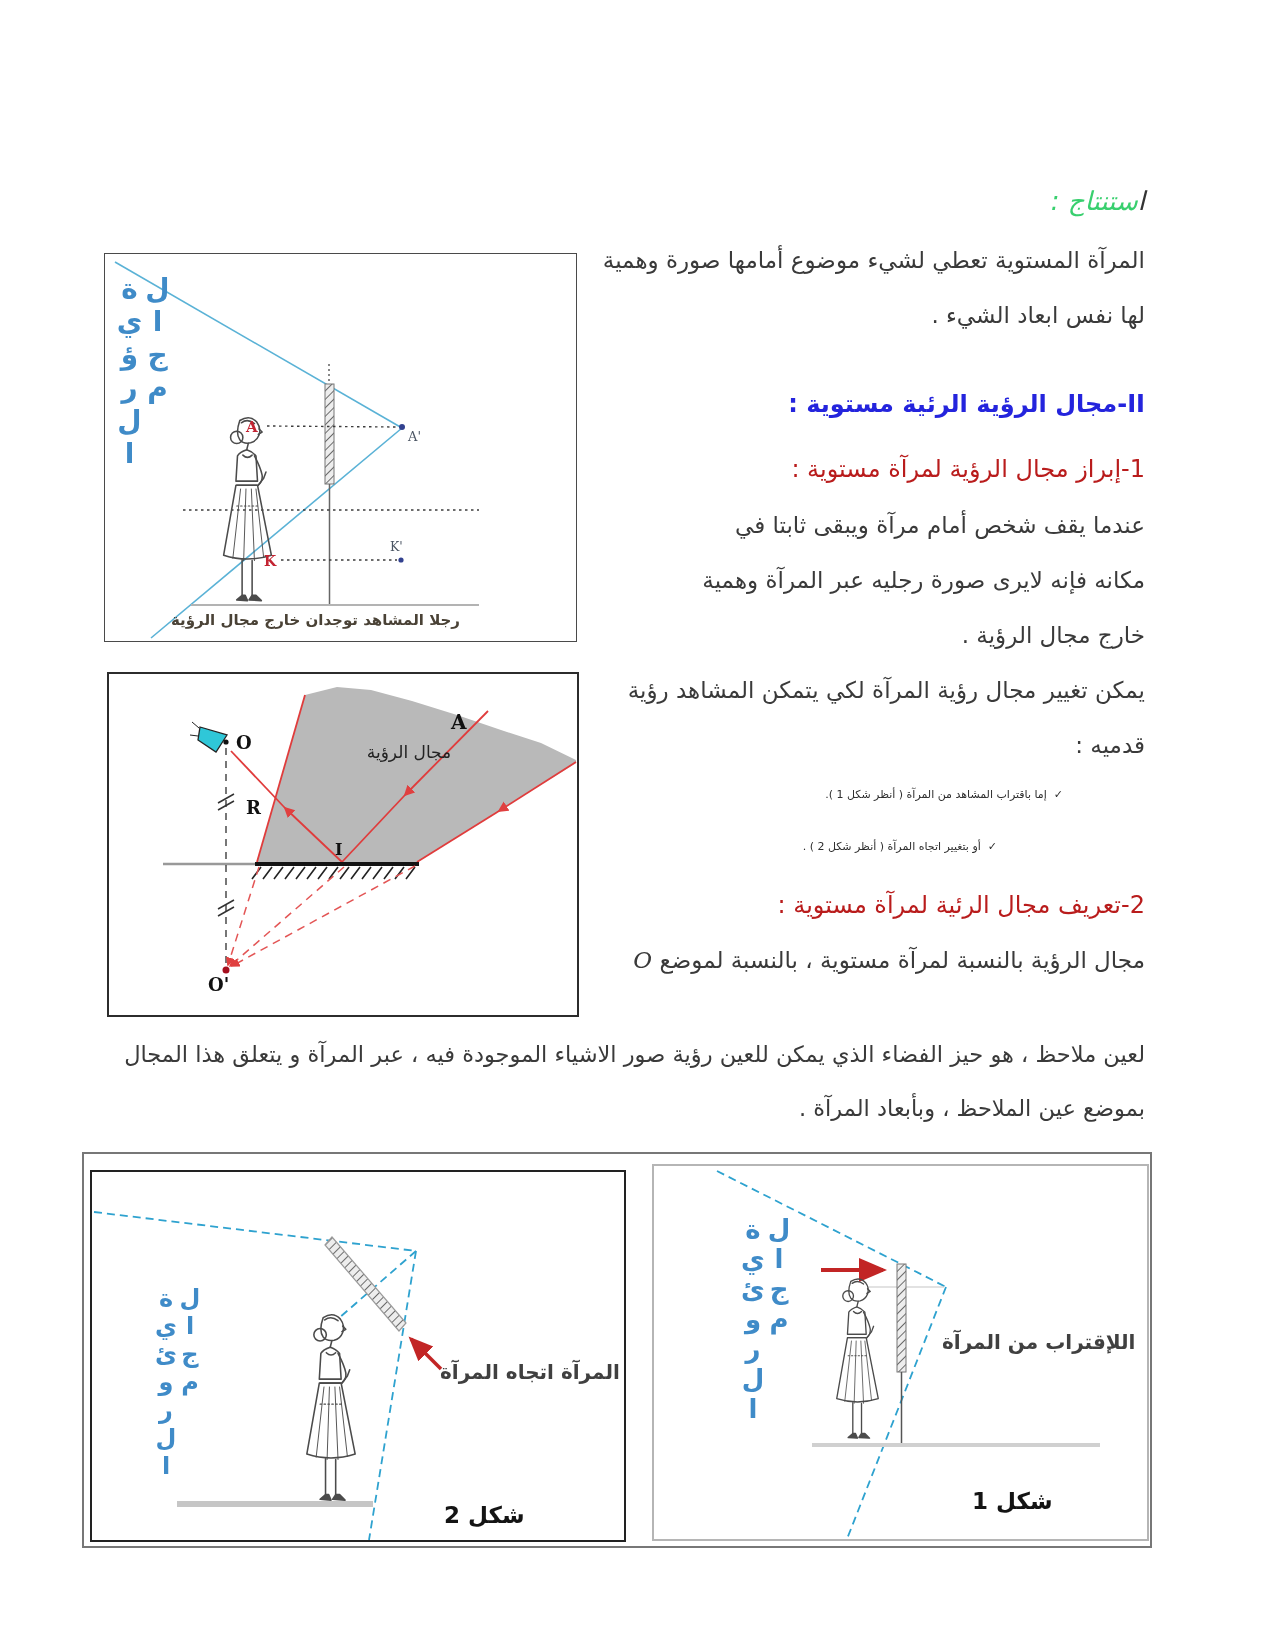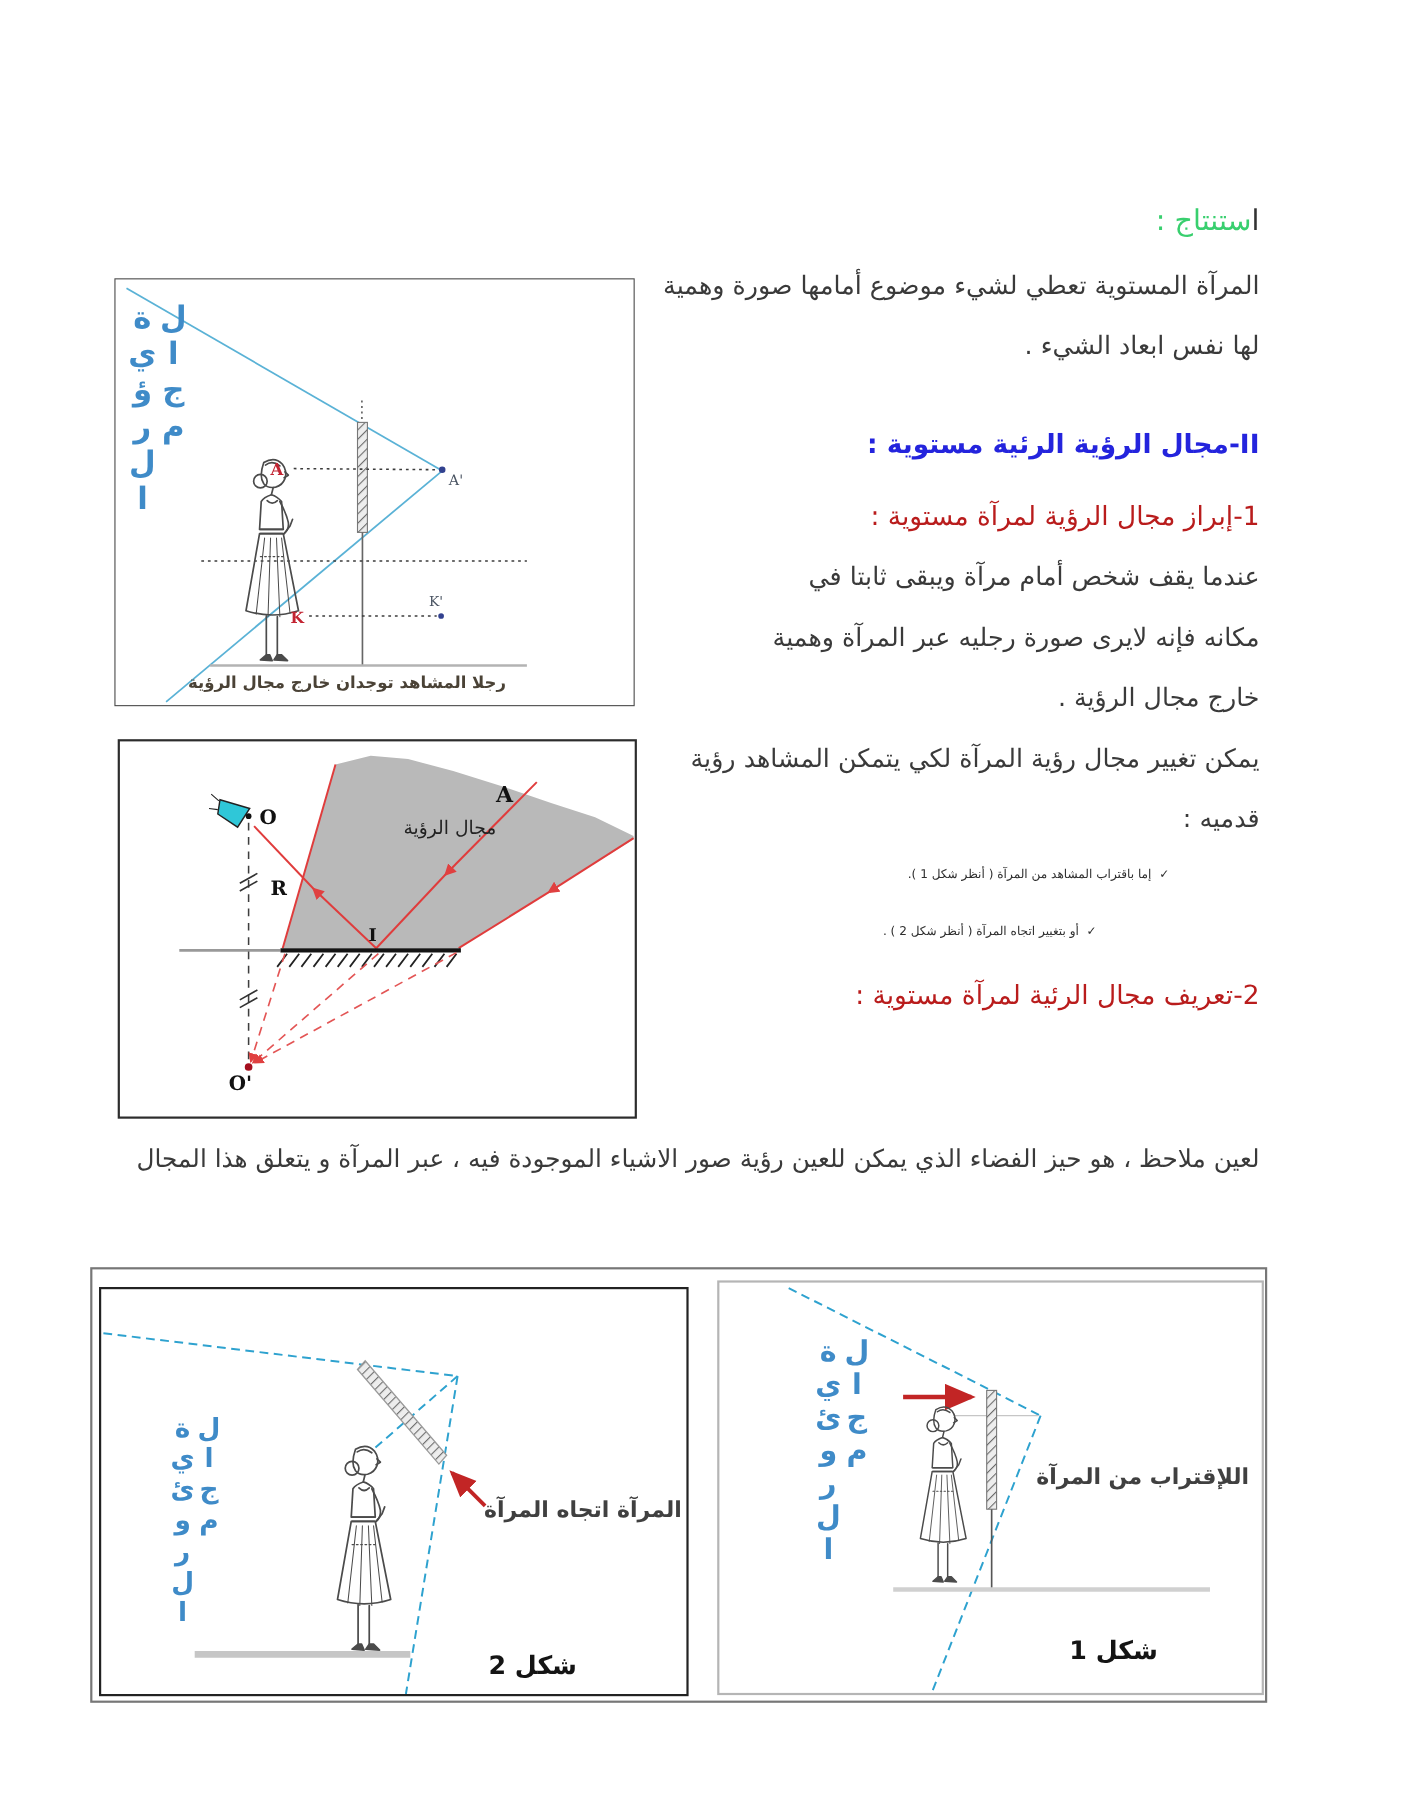--- a/index.html
+++ b/index.html
@@ -1,20 +1,20 @@
 <!DOCTYPE html>
 <html><head>
 <meta charset="utf-8">
 <style>
   html,body{margin:0;padding:0;background:#fff;}
   .page{position:relative;width:1275px;height:1650px;background:#ffffff;overflow:hidden;
         font-family:"DejaVu Sans",sans-serif;color:#3a3a3a;}
   .t{position:absolute;direction:rtl;white-space:nowrap;font-size:23px;color:#3a3a3a;}
   .h{position:absolute;direction:rtl;white-space:nowrap;font-weight:bold;}
-  .h-green{font-size:26px;color:#38cf6e;font-weight:normal;}
+  .h-green{font-size:26px;color:#38cf6e;font-weight:normal;font-style:italic;}
   .h-blue{font-size:24px;color:#2424dd;}
   .h-pink{font-size:24px;color:#b91c1c;font-weight:normal;}
   .bullet{position:absolute;direction:rtl;white-space:nowrap;font-size:11px;color:#2e2e2e;}
   .bullet .mark{font-weight:bold;margin-left:7px;}
   .wide{font-size:22.5px;}
   .fig{position:absolute;background:#fff;}
   .fig svg{position:absolute;left:0;top:0;}
   .vlabel{position:absolute;writing-mode:vertical-rl;text-orientation:upright;
           font-weight:bold;color:#3f8bc8;letter-spacing:3px;line-height:1;}
   .legend{position:absolute;right:10px;top:36px;direction:rtl;text-align:right;
@@ -84,22 +84,26 @@
 
   <div class="bullet" style="top:788px;right:212px">
     <span class="mark">✓</span><span>إما باقتراب المشاهد من المرآة ( أنظر شكل 1  ).</span>
   </div>
   <div class="bullet" style="top:840px;right:278px">
     <span class="mark">✓</span><span>أو بتغيير اتجاه المرآة  ( أنظر شكل 2 ) .</span>
   </div>
 
   <div class="h h-pink" style="top:891px;right:130px">2-تعريف مجال الرئية لمرآة مستوية :</div>
 
+  <div class="t" style="top:947px;right:130px">
+    <span>مجال الرؤية بالنسبة لمرآة مستوية ، بالنسبة لموضع</span> <span class="sym">O</span>
+  </div>
 
   <div class="t wide" style="top:1041px;right:130px">لعين ملاحظ ، هو حيز الفضاء الذي يمكن للعين رؤية صور الاشياء الموجودة فيه ، عبر المرآة  و يتعلق هذا المجال</div>
+  <div class="t wide" style="top:1095px;right:130px">بموضع عين الملاحظ ، وبأبعاد المرآة .</div>
 
   <div class="fig" style="left:104px;top:253px;width:471px;height:387px;border:1.5px solid #4a4a4a">
     <svg width="471" height="388" viewBox="0 0 471 388">
       <line x1="10" y1="8" x2="297" y2="174" stroke="#5ab2d6" stroke-width="1.6"></line>
       <line x1="297" y1="174" x2="46" y2="384" stroke="#5ab2d6" stroke-width="1.6"></line>
       <line x1="224" y1="110" x2="224" y2="130" stroke="#555" stroke-width="1.4" stroke-dasharray="2,3"></line>
       <rect x="220" y="130" width="9" height="100" fill="url(#hatch)" stroke="#777" stroke-width="1"></rect>
       <line x1="224.5" y1="230" x2="224.5" y2="351" stroke="#666" stroke-width="1.5"></line>
       <line x1="162" y1="172" x2="292" y2="173" stroke="#3c3c3c" stroke-width="1.4" stroke-dasharray="2.5,3.5"></line>
       <line x1="78" y1="256" x2="374" y2="256" stroke="#3c3c3c" stroke-width="1.4" stroke-dasharray="2.5,3.5"></line>

